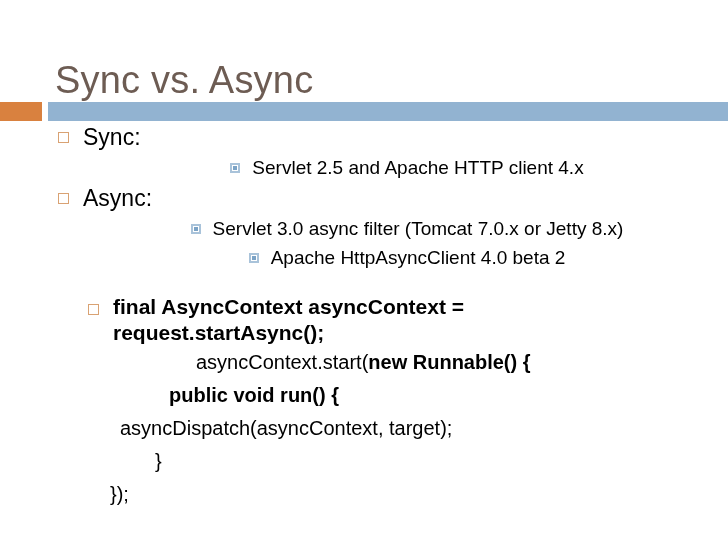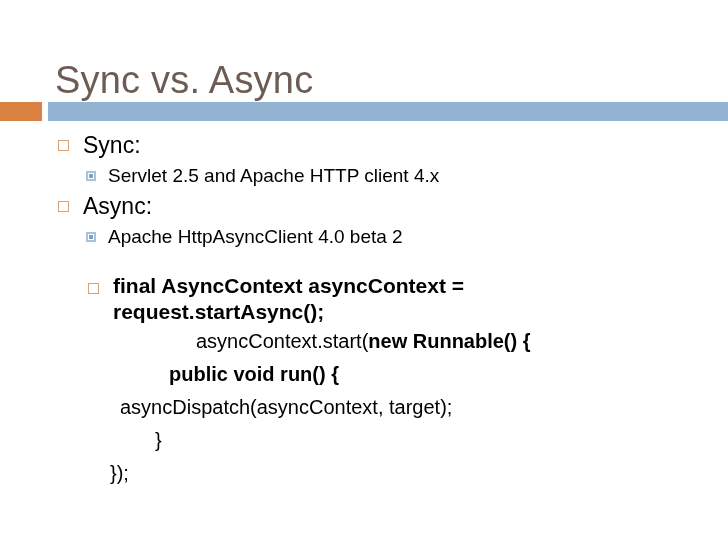--- a/index.html
+++ b/index.html
@@ -55,21 +55,21 @@
     top: 0;
     width: 680px;
     height: 19px;
     background: #92b3d1;
   }
 
   
   .body-area {
     position: absolute;
     left: 0;
-    top: 130px;
+    top: 122px;
     width: 728px;
   }
 
   .bullet-row {
     display: flex;
     align-items: flex-start;
     position: relative;
   }
 
   
@@ -91,20 +91,21 @@
     font-size: 23px;
     line-height: 31px;
     color: #000000;
     font-weight: normal;
   }
 
   
   .lvl2 {
     padding-left: 86px;
     margin-bottom: 1px;
+    justify-content: center;
   }
   .lvl2 .marker {
     flex: 0 0 auto;
     width: 10px;
     height: 10px;
     box-sizing: border-box;
     border: 2px solid #a9c3da;
     background: #ffffff;
     margin-top: 9px;
     margin-right: 12px;
@@ -187,20 +188,24 @@
     <div class="bullet-row lvl2">
       <span class="marker"></span>
       <span class="bullet-text">Servlet 2.5 and Apache HTTP client 4.x</span>
     </div>
 
     <div class="bullet-row lvl1">
       <span class="marker"></span>
       <span class="bullet-text">Async:</span>
     </div>
 
+    <div class="bullet-row lvl2">
+      <span class="marker"></span>
+      <span class="bullet-text">Servlet 3.0 async filter (Tomcat 7.0.x or Jetty 8.x)</span>
+    </div>
 
     <div class="bullet-row lvl2">
       <span class="marker"></span>
       <span class="bullet-text">Apache HttpAsyncClient 4.0 beta 2</span>
     </div>
 
     <div class="bullet-row code-bullet">
       <span class="marker"></span>
       <span class="bullet-text"> final AsyncContext asyncContext = request.startAsync();</span>
     </div>

